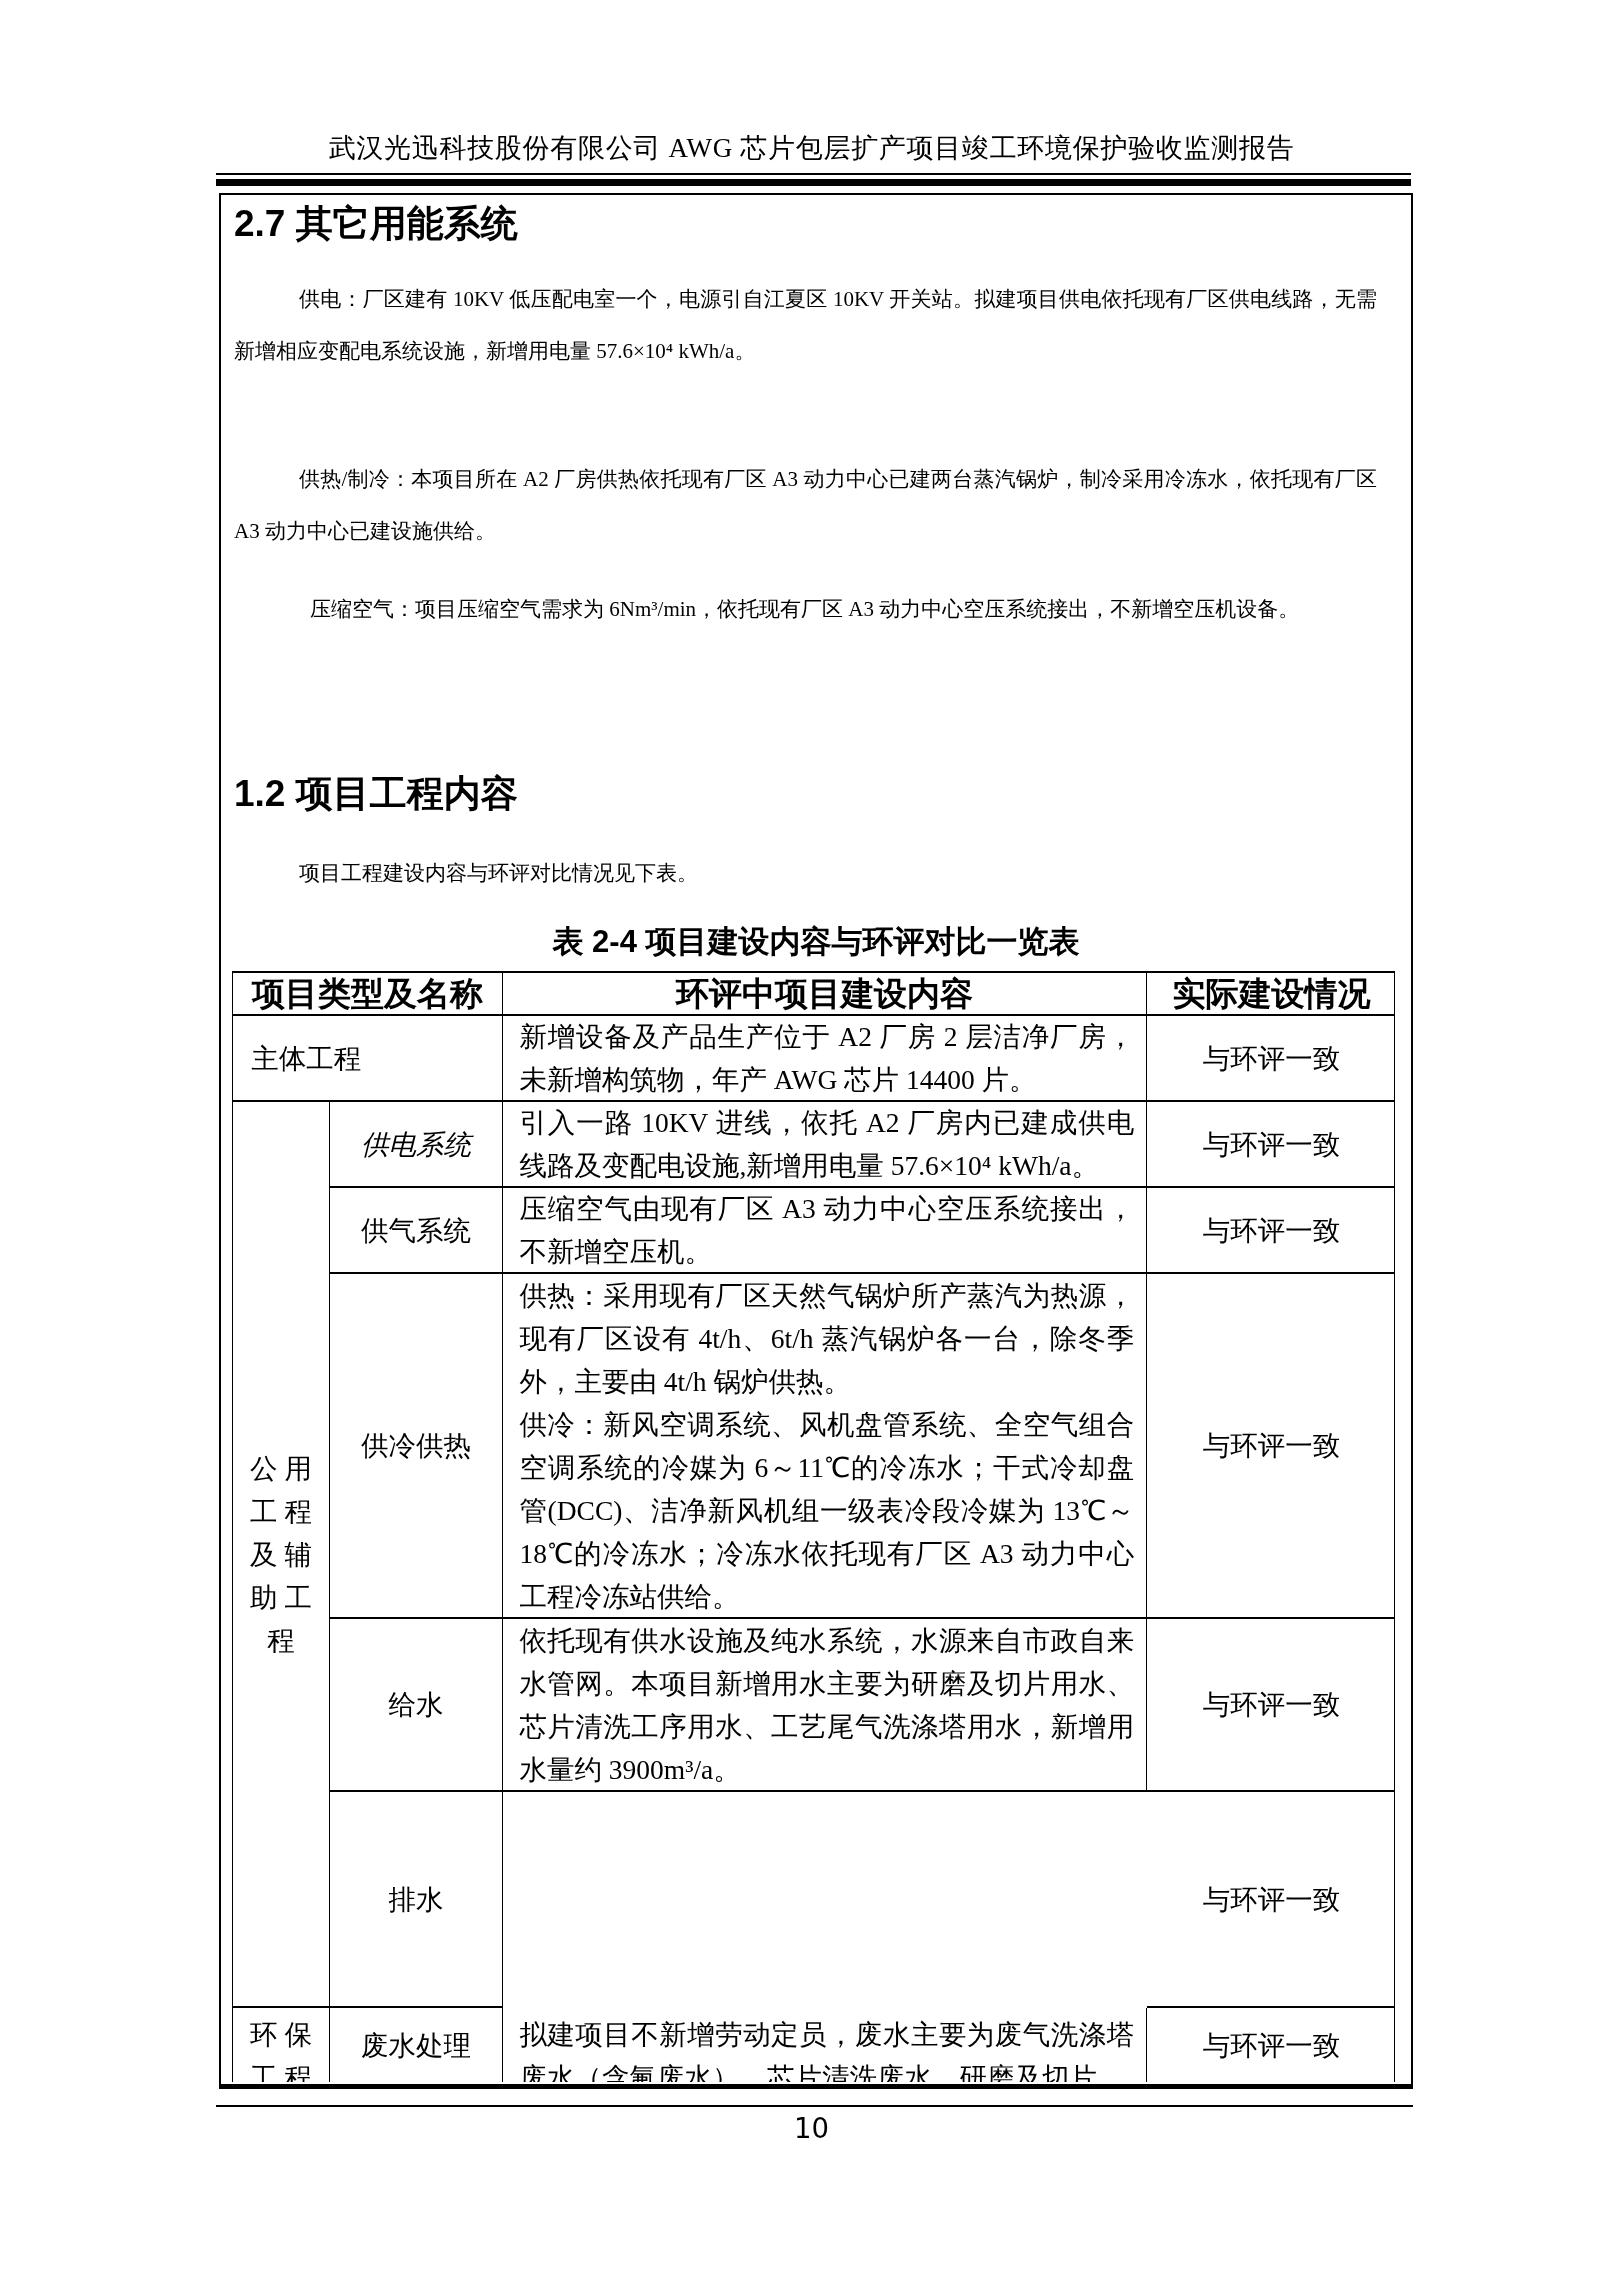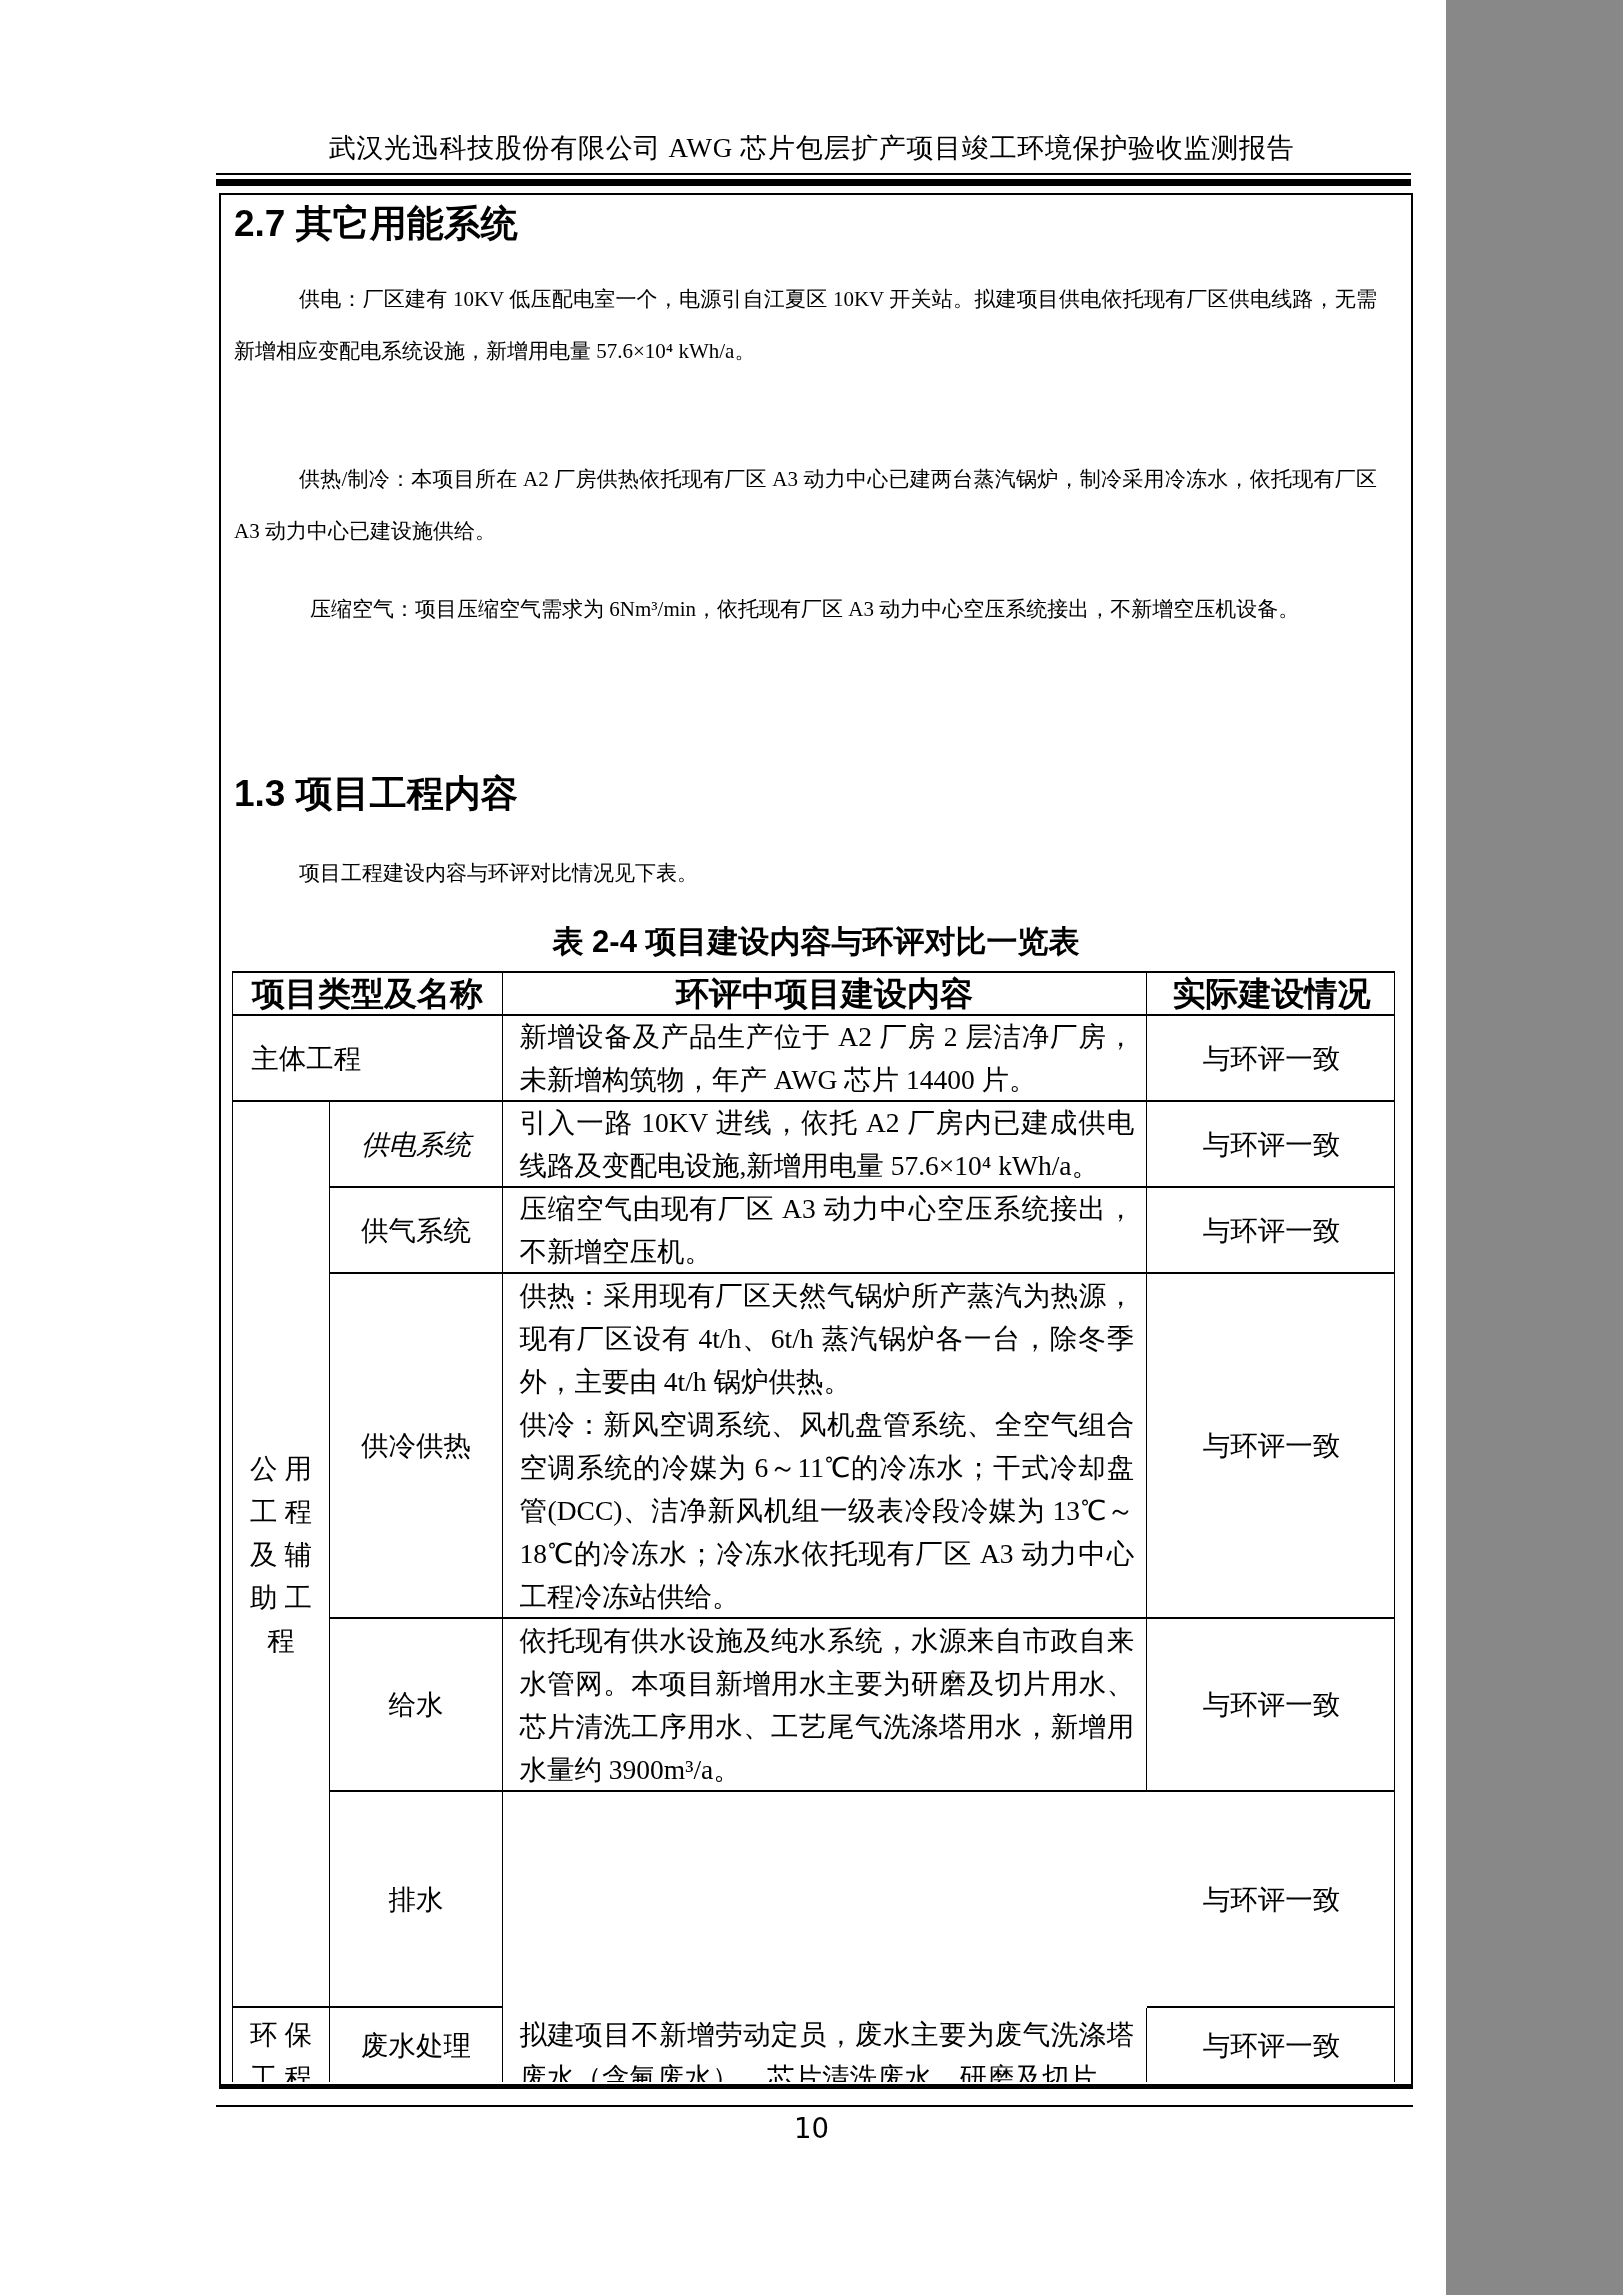--- a/index.html
+++ b/index.html
@@ -1,18 +1,18 @@
 <!DOCTYPE html>
 <html style="font-size:10.5px"><head>
 <meta charset="utf-8">
 <style>
   html,body{margin:0;padding:0;background:#888;}
   .page{
     position:relative;
-    width:1446px;height:2295px;
+    width:1623px;height:2295px;
     background:#ffffff;
     font-family:"Liberation Serif", serif;
     color:#000;
     overflow:hidden;
   }
   .hdr-title{
     position:absolute;left:0;top:130px;width:1623px;
     text-align:center;font-size:27px;letter-spacing:0.7px;
     white-space:nowrap;
   }
@@ -92,21 +92,21 @@
   <div class="rule rule-thin"></div>
   <div class="rule rule-thick"></div>
 
   <div class="content-box"></div>
 
   <div class="h-sec h27">2.7 其它用能系统</div>
   <div class="para p1">供电：厂区建有 10KV 低压配电室一个，电源引自江夏区 10KV 开关站。拟建项目供电依托现有厂区供电线路，无需新增相应变配电系统设施，新增用电量 57.6×10⁴ kWh/a。</div>
   <div class="para p2">供热/制冷：本项目所在 A2 厂房供热依托现有厂区 A3 动力中心已建两台蒸汽锅炉，制冷采用冷冻水，依托现有厂区 A3 动力中心已建设施供给。</div>
   <div class="para p3">压缩空气：项目压缩空气需求为 6Nm³/min，依托现有厂区 A3 动力中心空压系统接出，不新增空压机设备。</div>
 
-  <div class="h-sec h28">1.3 项目工程内容</div>
+  <div class="h-sec h28">1.2 项目工程内容</div>
   <div class="para p-intro">项目工程建设内容与环评对比情况见下表。</div>
   <div class="tbl-title">表 2-4 项目建设内容与环评对比一览表</div>
 
   <div class="tbl">
 
     <div class="c th" style="grid-column:1/3;grid-row:1;">
       <div class="t" style="text-align:center;">项目类型及名称</div>
     </div>
     <div class="c th" style="grid-column:3;grid-row:1;">
       <div class="t" style="text-align:center;">环评中项目建设内容</div>

